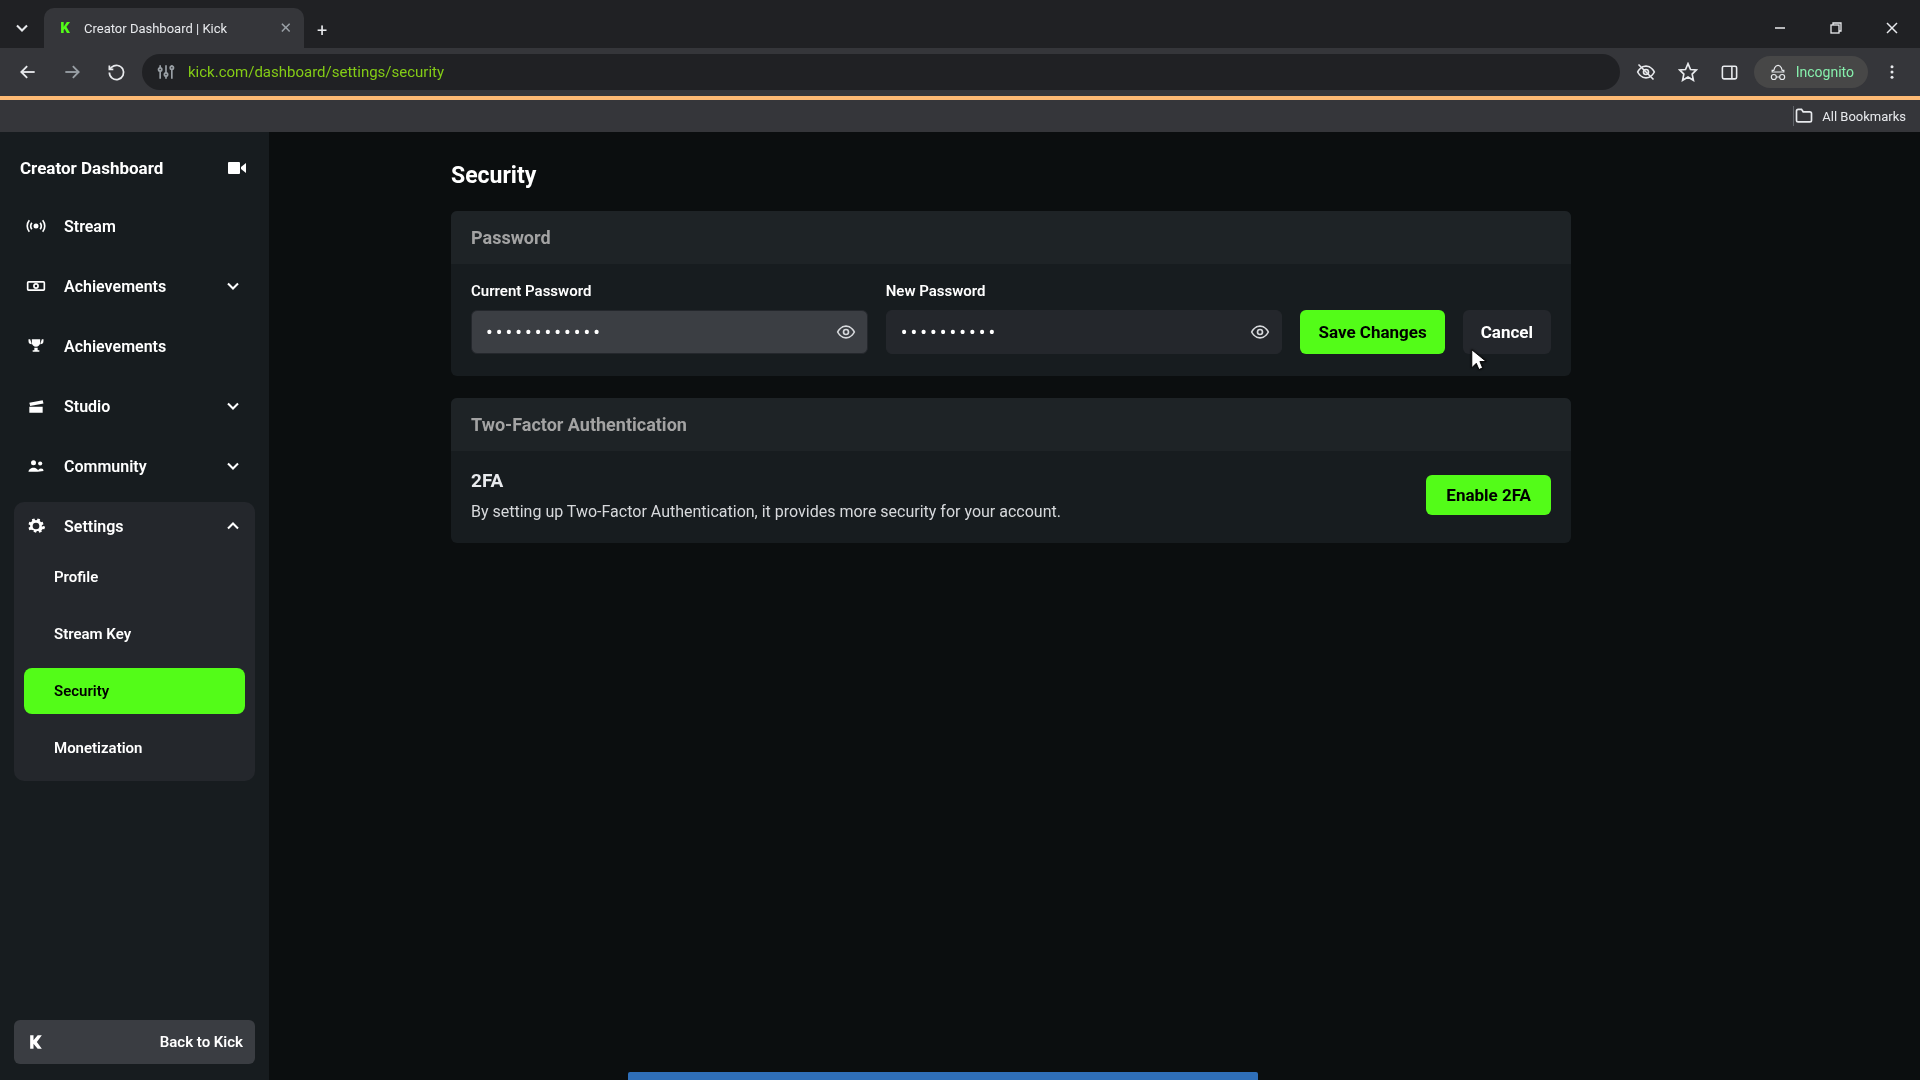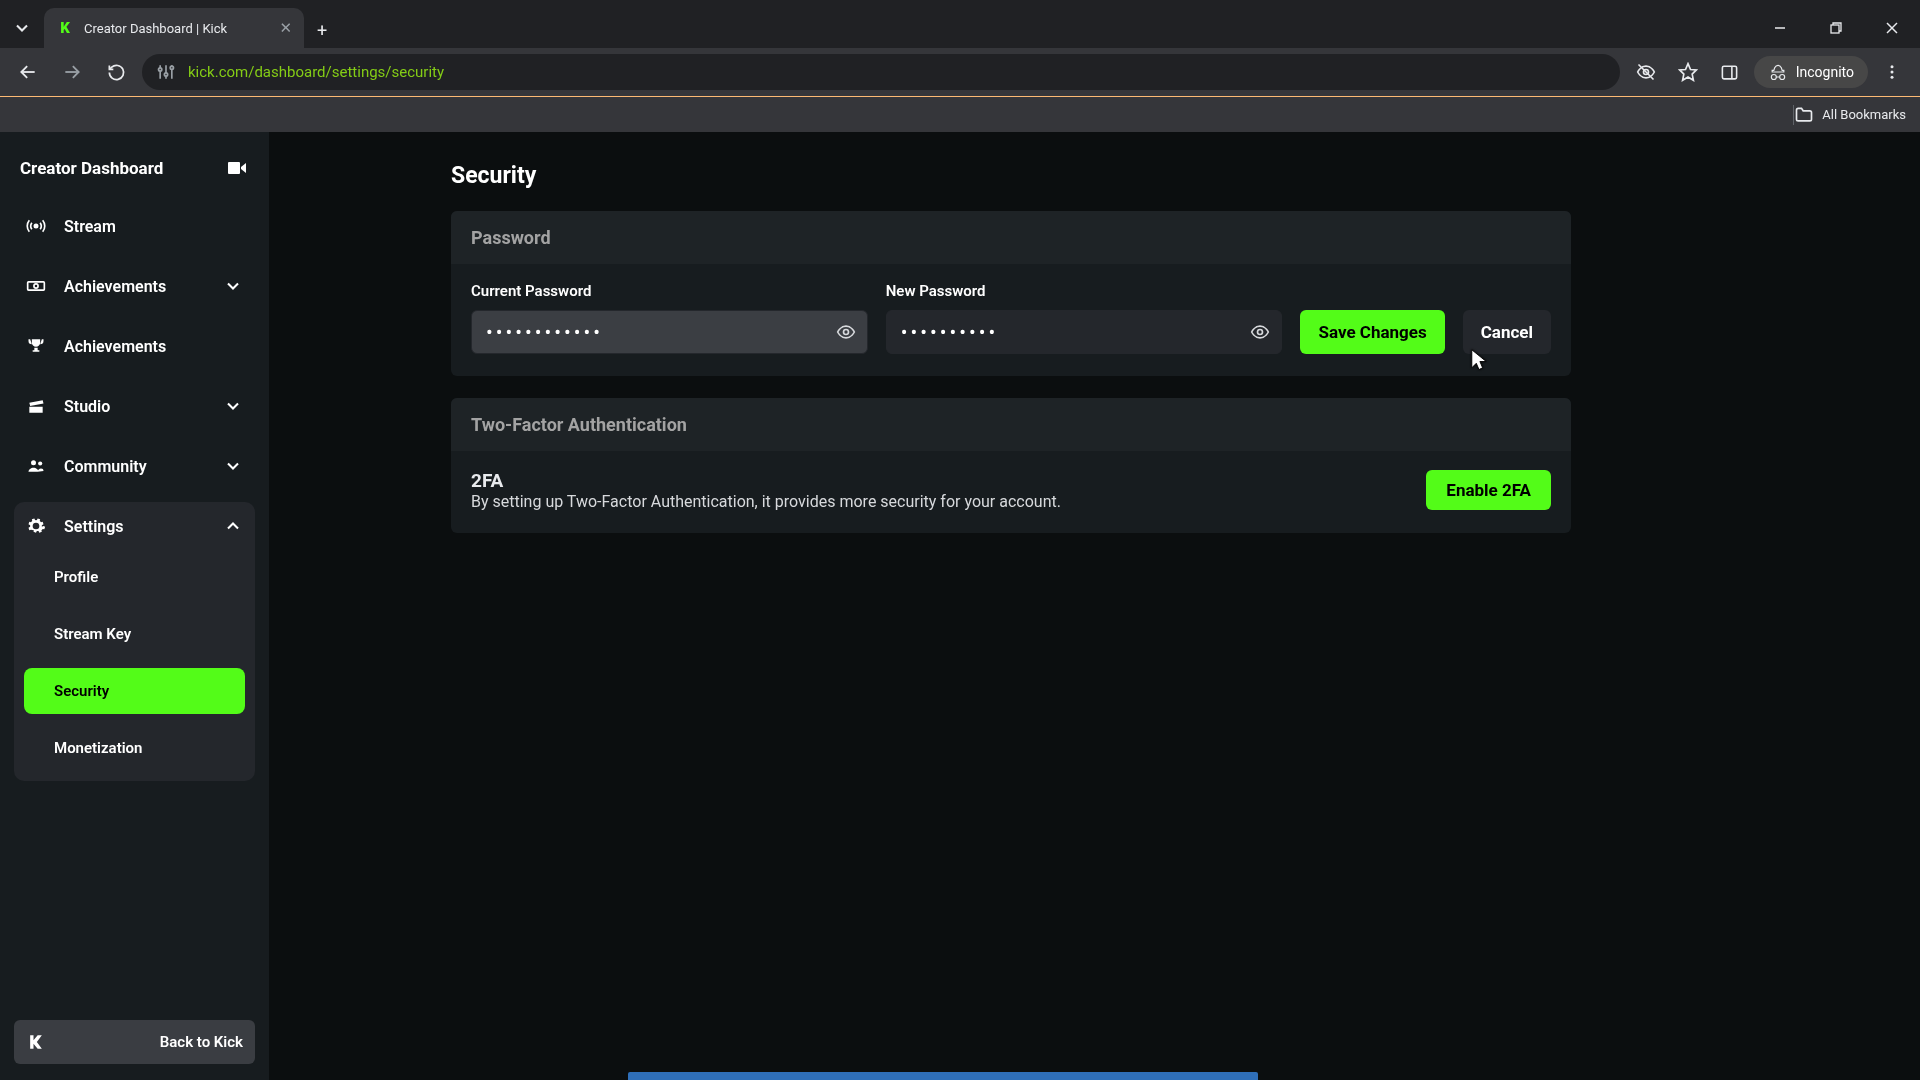--- a/index.html
+++ b/index.html
@@ -16,23 +16,23 @@
   .win-btn { width:56px; height:40px; display:flex; align-items:center; justify-content:center; color:#e8eaed; }
 
   .chrome-toolbar { height:48px; background:#35363a; display:flex; align-items:center; padding:0 10px; gap:8px; }
   .nav-btn { width:36px; height:36px; display:flex; align-items:center; justify-content:center; border-radius:50%; color:#9aa0a6; }
   .nav-btn.enabled { color:#e8eaed; }
   .addr-bar { flex:1; height:36px; background:#202124; border-radius:18px; display:flex; align-items:center; padding:0 14px; gap:12px; color:#e8eaed; font-size:15px; }
   .addr-icon { color:#9aa0a6; font-size:15px; }
   .url-text { color:#84cc16; }
   .toolbar-right { display:flex; align-items:center; gap:6px; }
   .tb-icon { width:36px; height:36px; display:flex; align-items:center; justify-content:center; color:#e8eaed; border-radius:50%; }
-  .incog-pill { display:flex; align-items:center; gap:8px; background:#474747; padding:6px 14px; border-radius:18px; font-size:14px; color:#ffffff; }
-
-  .bookmarks-bar { height:36px; background:#35363a; border-top:1px solid #fdba74; display:flex; align-items:center; justify-content:flex-end; padding:0 14px; font-size:13px; color:#e8eaed; }
+  .incog-pill { display:flex; align-items:center; gap:8px; background:#474747; padding:6px 14px; border-radius:18px; font-size:14px; color:#86efac; }
+
+  .bookmarks-bar { height:36px; background:#35363a; border-top:4px solid #fdba74; display:flex; align-items:center; justify-content:flex-end; padding:0 14px; font-size:13px; color:#e8eaed; }
   .bm-divider { width:1px; height:20px; background:#5f6368; }
   .bm-item { display:flex; align-items:center; gap:8px; }
 
   
   .app { position:absolute; top:132px; left:0; right:0; bottom:0; background:#0b0e0f; display:flex; }
   .sidebar { width:269px; background:#171c1f; display:flex; flex-direction:column; padding:16px 14px; }
   .sb-head { display:flex; align-items:center; justify-content:space-between; padding:8px 6px 22px 6px; }
   .sb-title { font-weight:700; font-size:17px; color:#fff; }
   .cam-icon { color:#fff; }
   .sb-item { display:flex; align-items:center; gap:18px; padding:14px 12px; border-radius:8px; font-weight:600; font-size:16px; color:#fff; cursor:pointer; margin-bottom:12px; }
@@ -58,21 +58,21 @@
   .field-label { font-weight:600; font-size:15px; color:#fff; }
   .input-wrap { position:relative; }
   .pw-input { width:100%; height:44px; background:#24272c; border:1px solid #24272c; border-radius:6px; color:#fff; font-size:20px; letter-spacing:3px; padding:0 44px 0 14px; }
   .pw-input.focused { background:#3b3e43; }
   .eye { position:absolute; right:12px; top:50%; transform:translateY(-50%); color:#d7d9dc; cursor:pointer; }
   .btn { height:44px; padding:0 18px; border:none; border-radius:6px; font-weight:700; font-size:17px; cursor:pointer; white-space:nowrap; }
   .btn-primary { background:#53fc18; color:#000;text-align:right; }
   .btn-secondary { background:#24272c; color:#fff; }
 
   .tfa-body { display:flex; justify-content:space-between; align-items:center; gap:20px; }
-  .tfa-text h3 { font-size:19px; font-weight:700; }
+  .tfa-text h3 { font-size:19px; font-weight:700; margin-bottom:10px; }
   .tfa-text p { font-size:16px; color:#d7d9dc; }
   .btn-enable { background:#53fc18; color:#000; font-weight:700; font-size:17px; padding:10px 20px; border:none; border-radius:6px; cursor:pointer; }
 
   
   .cursor { position:absolute; left:1470px; top:348px; width:18px; height:26px; pointer-events:none; }
   .cursor svg { filter:drop-shadow(0 0 1px #000); }
 
   
   .ico { width:20px; height:20px; display:inline-flex; }
   .ico svg { width:100%; height:100%; }

